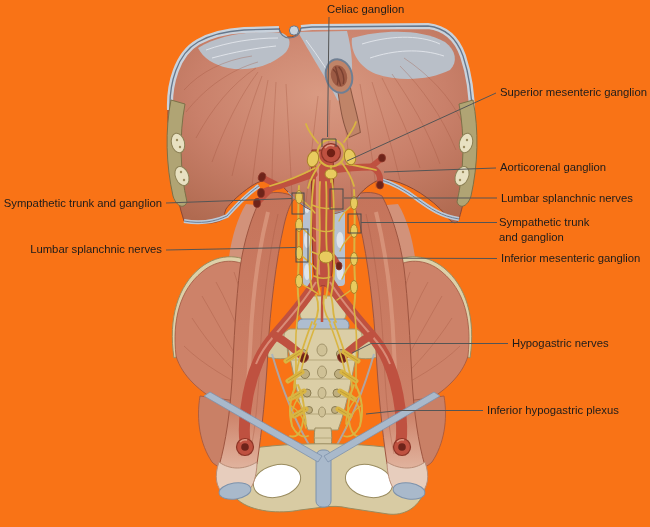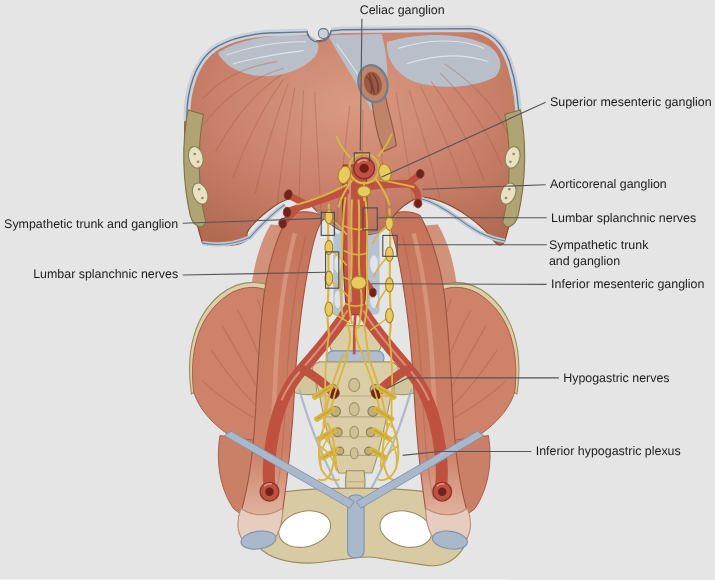--- a/index.html
+++ b/index.html
@@ -1,16 +1,16 @@
 <!DOCTYPE html>
 <html><head>
 <meta charset="utf-8">
 <style>
   html,body{margin:0;padding:0;background:#ffffff;}
-  .stage{position:relative;width:650px;height:527px;background:#e5e5e5;overflow:hidden;}
+  .stage{position:relative;width:650px;height:527px;background:#f97316;overflow:hidden;}
   svg{display:block;}
   text.lbl{font-family:"Liberation Sans","DejaVu Sans",sans-serif;font-size:11.3px;fill:#1c1c1c;}
   .leader{stroke:#555;stroke-width:1;fill:none;}
   .bracket{stroke:#4a4a4a;stroke-width:1;fill:none;}
   .muscleline{stroke:#a0523a;stroke-width:1;fill:none;opacity:.32;}
   .tendonline{stroke:#e3e7ec;stroke-width:1;fill:none;opacity:.9;}
   .nerve{stroke:#d9b542;fill:none;stroke-linecap:round;}
   .gang{fill:#e8cb5e;stroke:#a9832a;stroke-width:1;}
 </style>
 </head>

